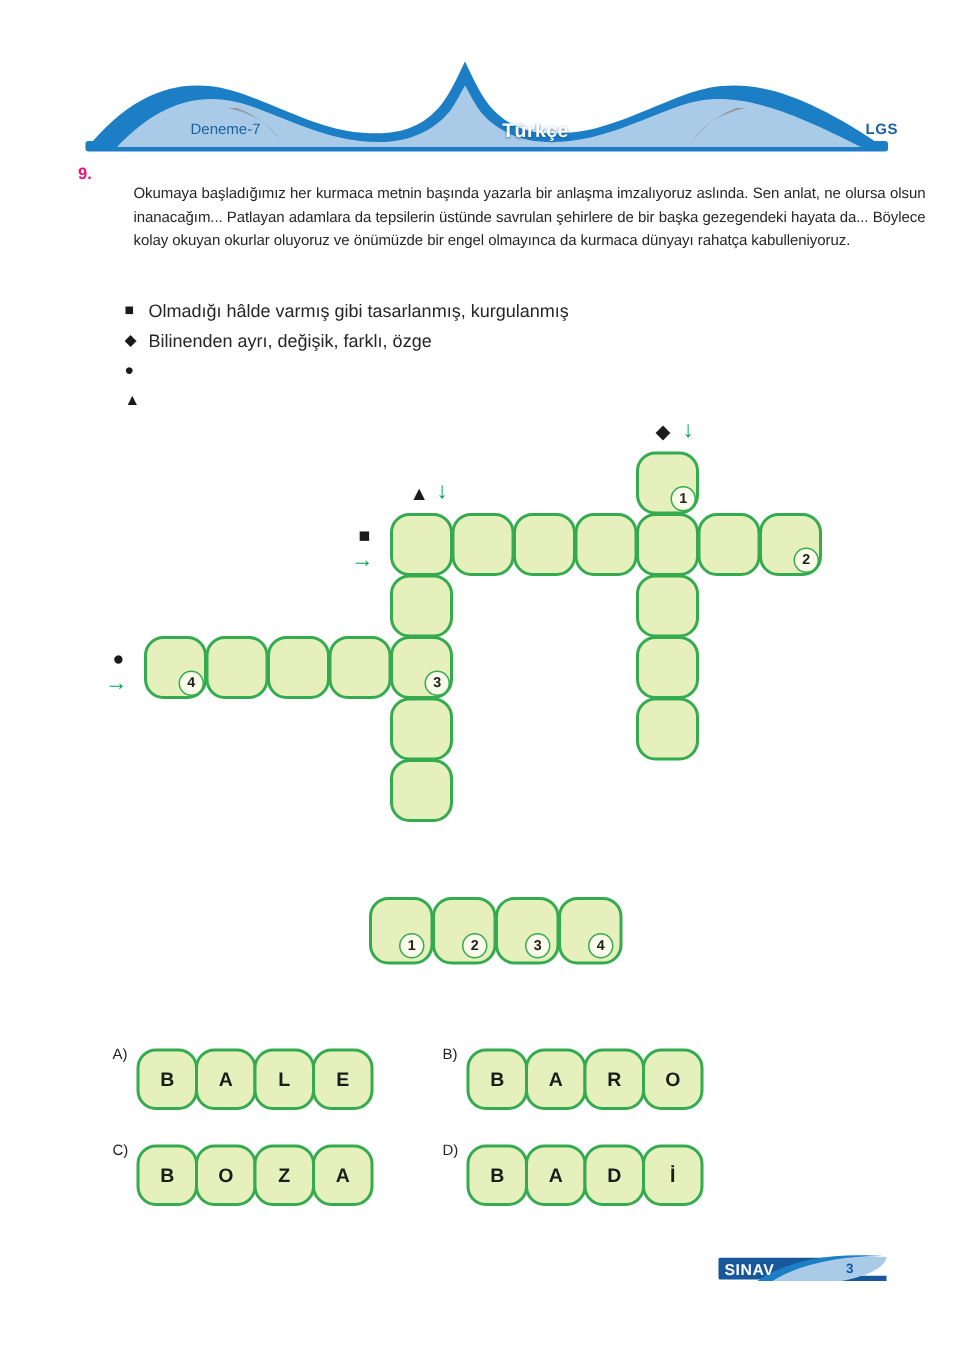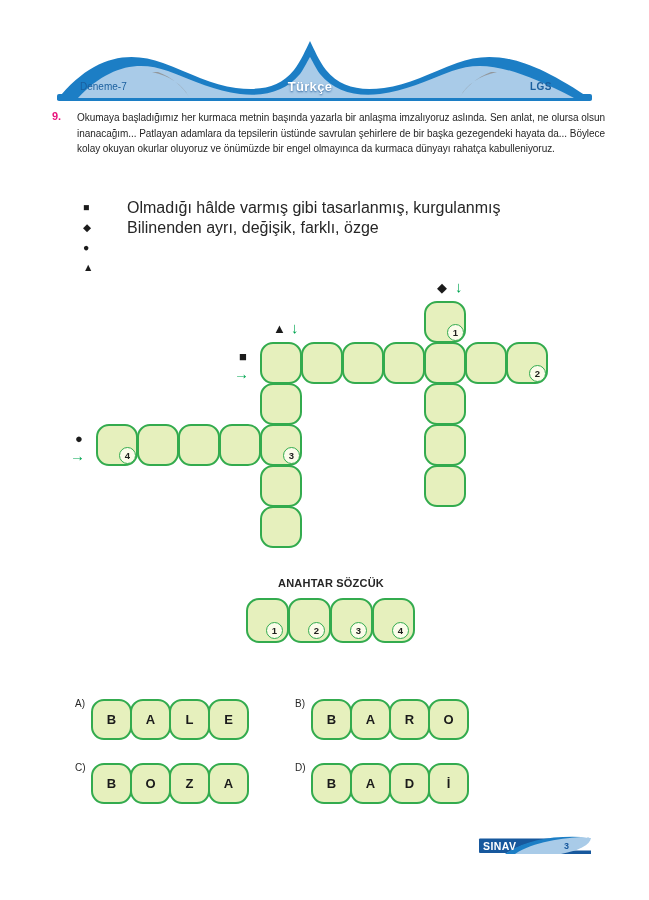--- a/index.html
+++ b/index.html
@@ -2,35 +2,35 @@
 <html style="--accent-pink: #e8127c; --banner-blue: #1c7ec5; --banner-light-blue: #a9cbe8; --banner-text-blue: #1a5f9e; --banner-shadow-gray: #8e8e8e; --cell-border-green: #33ab4e; --cell-fill-green: #e6f0bd; --arrow-green: #00a651; --footer-dark-blue: #17589d; --text-dark: #262626;"><head>
 <meta charset="utf-8">
 <style>
   html,body{margin:0;padding:0;background:#fff;}
   .page{
     position:relative;width:649px;height:900px;background:#ffffff;overflow:hidden;
     font-family:"Liberation Sans","DejaVu Sans",sans-serif;color:var(--text-dark,#262626);
   }
   
   .hdr-svg{position:absolute;left:0;top:0;width:649px;height:110px;}
-  .hdr-label{position:absolute;font-size:10px;color:var(--banner-text-blue,#1a5f9e);}
+  .hdr-label{position:absolute;font-size:10px;color:var(--banner-text-blue,#1a5f9e);margin-left:47px;}
   .hdr-left{left:80px;top:81px;}
   .hdr-center{left:250px;top:79px;width:120px;text-align:center;font-size:13px;font-weight:bold;color:#fff;
     text-shadow:0 1px 2px rgba(15,75,140,.8);letter-spacing:.3px;}
   .hdr-right{left:530px;top:81px;font-weight:bold;font-size:10px;letter-spacing:.4px;}
   
   .qnum{position:absolute;left:52px;top:110px;font-size:11px;font-weight:bold;color:var(--accent-pink,#e8127c);}
-  .para{position:absolute;left:77px;width:528px;margin:0;font-size:10px;line-height:15.5px;
+  .para{position:absolute;left:77px;width:528px;margin:12px;font-size:10px;line-height:15.5px;
     text-align:justify;letter-spacing:-0.05px;}
   .p1{top:110px;}
   .p2{top:166px;}
   .clues{position:absolute;left:83px;top:201px;}
   .clue-row{display:flex;gap:5px;height:20px;align-items:flex-start;}
   .clue-sym{width:11px;font-size:10.5px;line-height:13px;color:#1b1b1b;}
-  .clue-text{font-size:16px;line-height:13px;margin-left:28px;}
+  .clue-text{font-size:12px;line-height:13px;}
   
   .crossword{position:absolute;left:0;top:0;width:649px;height:900px;}
   .cell{position:absolute;width:42px;height:42px;box-sizing:border-box;
     border:2px solid var(--cell-border-green,#33ab4e);border-radius:13px;
     background:var(--cell-fill-green,#e6f0bd);}
   .badge{position:absolute;right:0;bottom:0;width:17px;height:17px;box-sizing:border-box;
     border:1.5px solid var(--cell-border-green,#33ab4e);border-radius:50%;background:#fbfcea;
     font-size:9.5px;font-weight:bold;color:#20201e;display:flex;align-items:center;justify-content:center;}
   .psym{position:absolute;font-size:13px;line-height:13px;color:#1b1b1b;}
   .parrow{position:absolute;font-size:15px;line-height:15px;font-weight:bold;color:var(--arrow-green,#00a651);}
@@ -128,21 +128,20 @@
       <span class="psym" style="left: 437px; top: 281px;">◆</span>
       <span class="parrow" style="left: 455px; top: 279px;">↓</span>
       <span class="psym" style="left: 273px; top: 322px;">▲</span>
       <span class="parrow" style="left: 291px; top: 320px;">↓</span>
       <span class="psym" style="left: 239px; top: 350px;">■</span>
       <span class="parrow" style="left: 234px; top: 366px;">→</span>
       <span class="psym" style="left: 75px; top: 432px;">●</span>
       <span class="parrow" style="left: 70px; top: 448px;">→</span>
     </div>
 
-  <div class="anahtar-title">ANAHTAR SÖZCÜK</div>
   <div class="anahtar-cells">
       <div class="acell" style="left: 246px;">
         <span class="badge abadge">1</span>
       </div>
       <div class="acell" style="left: 288px;">
         <span class="badge abadge">2</span>
       </div>
       <div class="acell" style="left: 330px;">
         <span class="badge abadge">3</span>
       </div>

